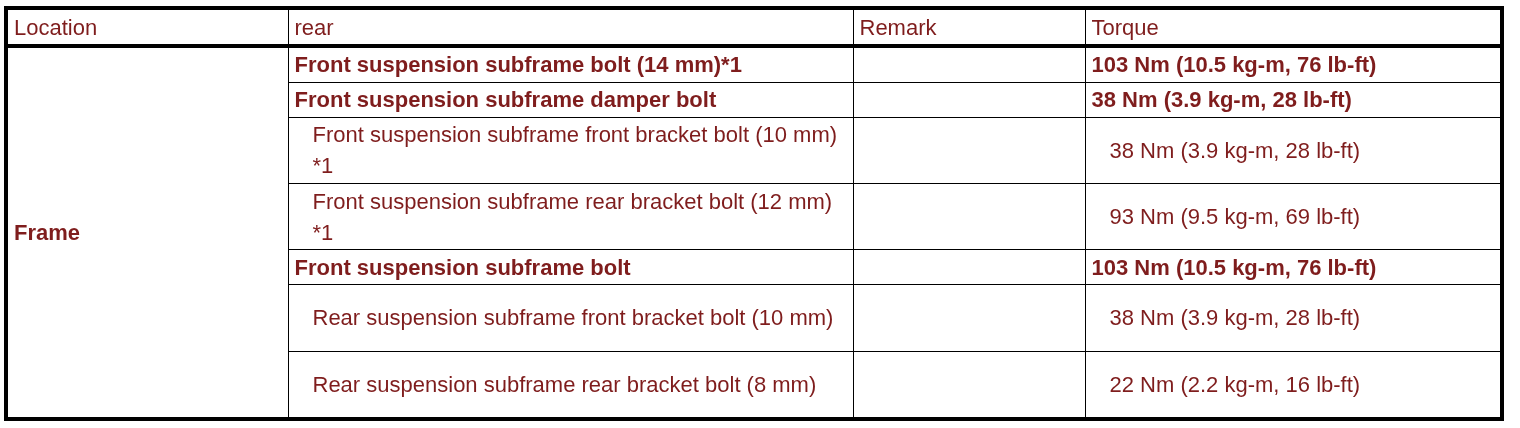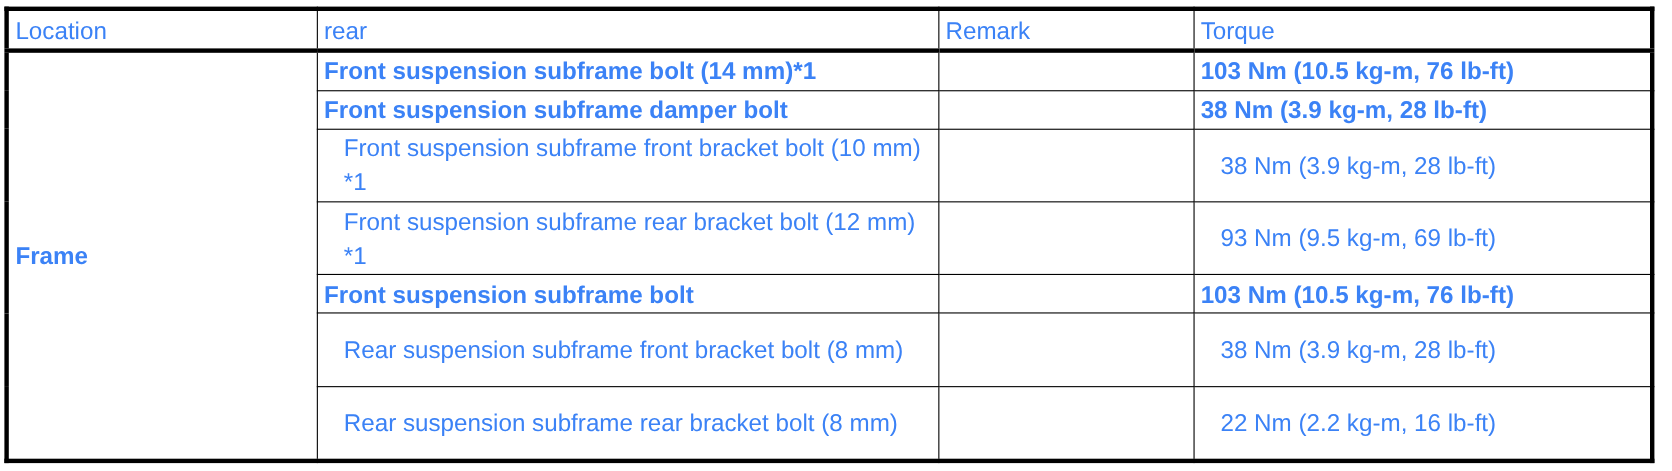--- a/index.html
+++ b/index.html
@@ -42,21 +42,21 @@
 
   .torque-table th,
   .torque-table td {
     border: 1px solid #000000;
     padding: 0 6px;
     font-size: 22px;
     line-height: 31px;
     font-weight: normal;
     text-align: left;
     vertical-align: middle;
-    color: #3b82f6;
+    color: #7f1d1d;
     background: #ffffff;
     margin-top: 28px;
   }
 
   
   .torque-table thead th {
     height: 34px;
     border-bottom: 4px solid #000000;
     vertical-align: middle;
   }
@@ -122,21 +122,21 @@
         <td class="cell-item">Front suspension subframe rear bracket bolt (12 mm) *1</td>
         <td class="cell-remark"></td>
         <td class="cell-torque">93 Nm (9.5 kg-m, 69 lb-ft)</td>
       </tr>
       <tr class="row-1line">
         <td class="cell-item">Front suspension subframe bolt</td>
         <td class="cell-remark"></td>
         <td class="cell-torque">103 Nm (10.5 kg-m, 76 lb-ft)</td>
       </tr>
       <tr class="row-2line">
-        <td class="cell-item">Rear suspension subframe front bracket bolt (8 mm)</td>
+        <td class="cell-item">Rear suspension subframe front bracket bolt (10 mm)</td>
         <td class="cell-remark"></td>
         <td class="cell-torque">38 Nm (3.9 kg-m, 28 lb-ft)</td>
       </tr>
       <tr class="row-2line">
         <td class="cell-item">Rear suspension subframe rear bracket bolt (8 mm)</td>
         <td class="cell-remark"></td>
         <td class="cell-torque">22 Nm (2.2 kg-m, 16 lb-ft)</td>
       </tr>
     </tbody>
   </table>

